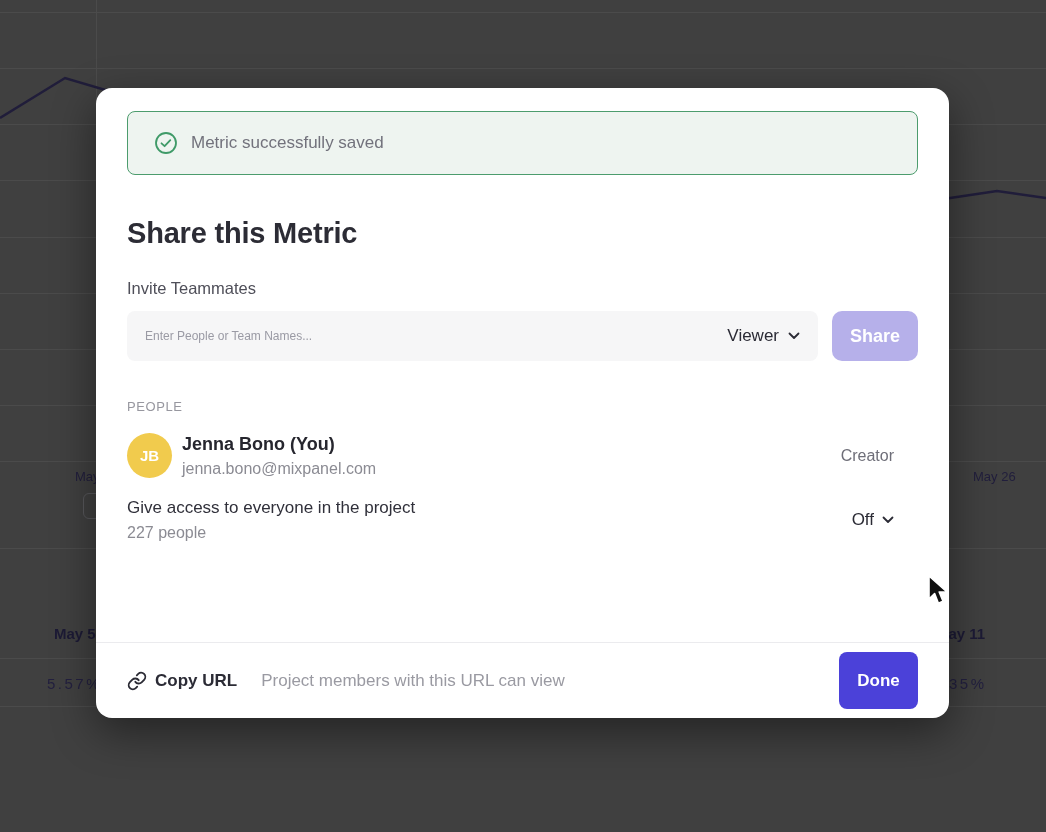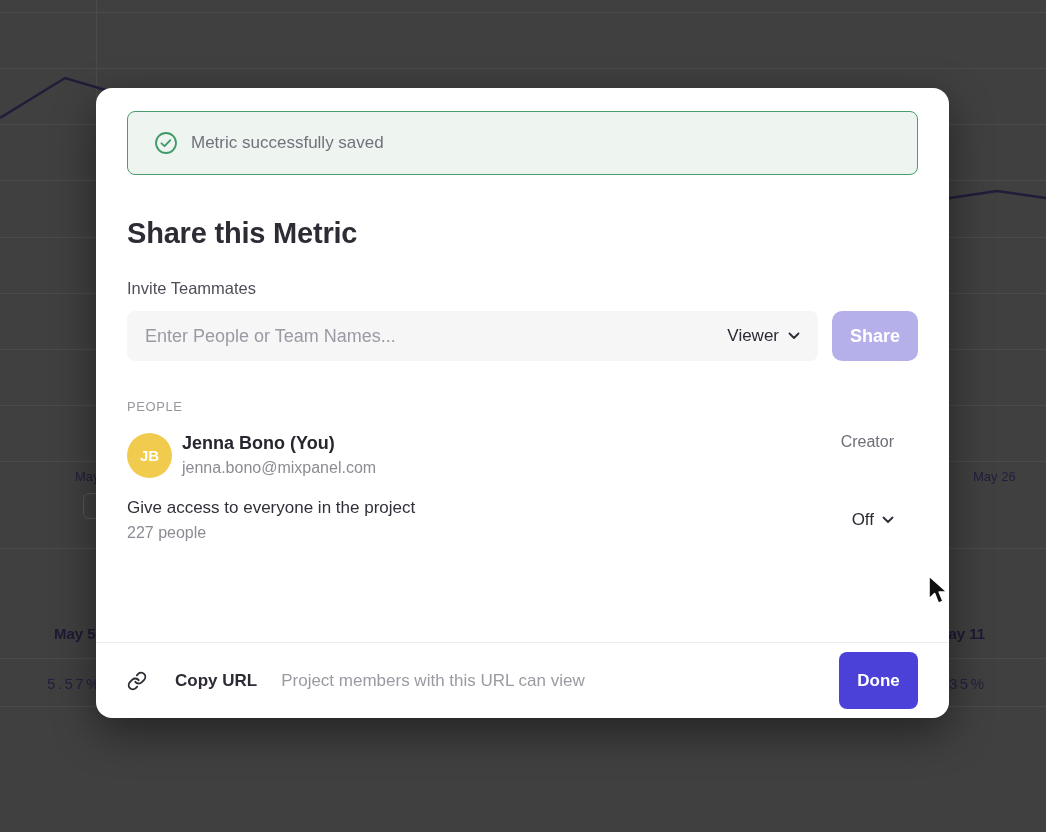--- a/index.html
+++ b/index.html
@@ -26,48 +26,48 @@
   .toast { margin-top:23px; height:64px; background:#eef4f0; border:1px solid #4c9c6d; border-radius:8px;
            display:flex; align-items:center; padding:0 26px; }
   .toast-text { margin-left:13px; font-size:17px; color:#72727c; }
 
   .modal-title { margin-top:42px; font-size:29px; font-weight:700; color:#2c2c35; letter-spacing:-0.2px; }
 
   .invite-label { margin-top:29px; font-size:16.5px; font-weight:500; color:#4f4f59; }
   .invite-row { margin-top:13px; display:flex; align-items:center; }
   .invite-input-wrap { flex:1; height:50px; background:#f6f6f7; border-radius:8px; display:flex; align-items:center;
                        padding:0 18px; }
-  .invite-input { flex:1; border:none; outline:none; background:transparent; font-size:18px; color:#2b2b35;
+  .invite-input { flex:1; border:none; outline:none; background:transparent; font-size:12px; color:#2b2b35;
                   font-family:"Liberation Sans", sans-serif; }
   .invite-input::placeholder { color:#9a9aa4; }
   .role-select { display:flex; align-items:center; gap:9px; font-size:17px; color:#2b2b35; cursor:pointer; }
   .share-btn { margin-left:14px; width:86px; height:50px; background:#b6b0ea; color:#ffffff; border:none;
                border-radius:10px; font-size:18px; font-weight:700; font-family:"Liberation Sans", sans-serif; }
 
   .section-label { font-size:13px; font-weight:500; letter-spacing:0.6px; color:#97979f; }
   .people-label { margin-top:38px; }
-  .person-row { margin-top:19px; display:flex; }
+  .person-row { margin-top:19px; display:flex; align-items:center; }
   .avatar { width:45px; height:45px; border-radius:50%; background:#f1cb4d; color:#ffffff; font-size:15px;
             font-weight:600; display:flex; align-items:center; justify-content:center; flex:none; }
   .person-info { margin-left:10px; display:flex; flex-direction:column; gap:5px; }
   .person-name { font-size:18px; font-weight:700; color:#26262e; }
   .person-email { font-size:16px; color:#8b8b93; }
   .person-role { margin-left:auto; margin-right:24px; font-size:16px; color:#6e6e78; }
 
   .project-label { margin-top:63px; }
   .project-row { margin-top:20px; display:flex; align-items:center; }
   .project-info { display:flex; flex-direction:column; gap:6px; }
   .project-title { font-size:17px; color:#30303a; }
   .project-sub { font-size:16px; color:#8b8b93; }
   .off-select { margin-left:auto; margin-right:24px; display:flex; align-items:center; gap:8px;
                 font-size:17px; color:#2b2b35; cursor:pointer; }
 
   .modal-footer { margin-top:auto; height:76px; border-top:1px solid #ebebee; display:flex; align-items:center;
                   padding:0 31px; }
-  .copy-url { display:flex; align-items:center; gap:28px; cursor:pointer; }
+  .copy-url { display:flex; align-items:center; gap:8px; cursor:pointer; }
   .copy-url-label { font-size:17px; font-weight:700; color:#2b2b35; }
   .footer-hint { margin-left:24px; font-size:17px; color:#9a9aa2; }
   .done-btn { margin-left:auto; width:79px; height:57px; background:#4b41d9; color:#ffffff; border:none;
               border-radius:8px; font-size:17px; font-weight:700; font-family:"Liberation Sans", sans-serif; }
 
   .cursor { position:absolute; left:925px; top:575px; }
 </style>
 </head>
 <body>
 

